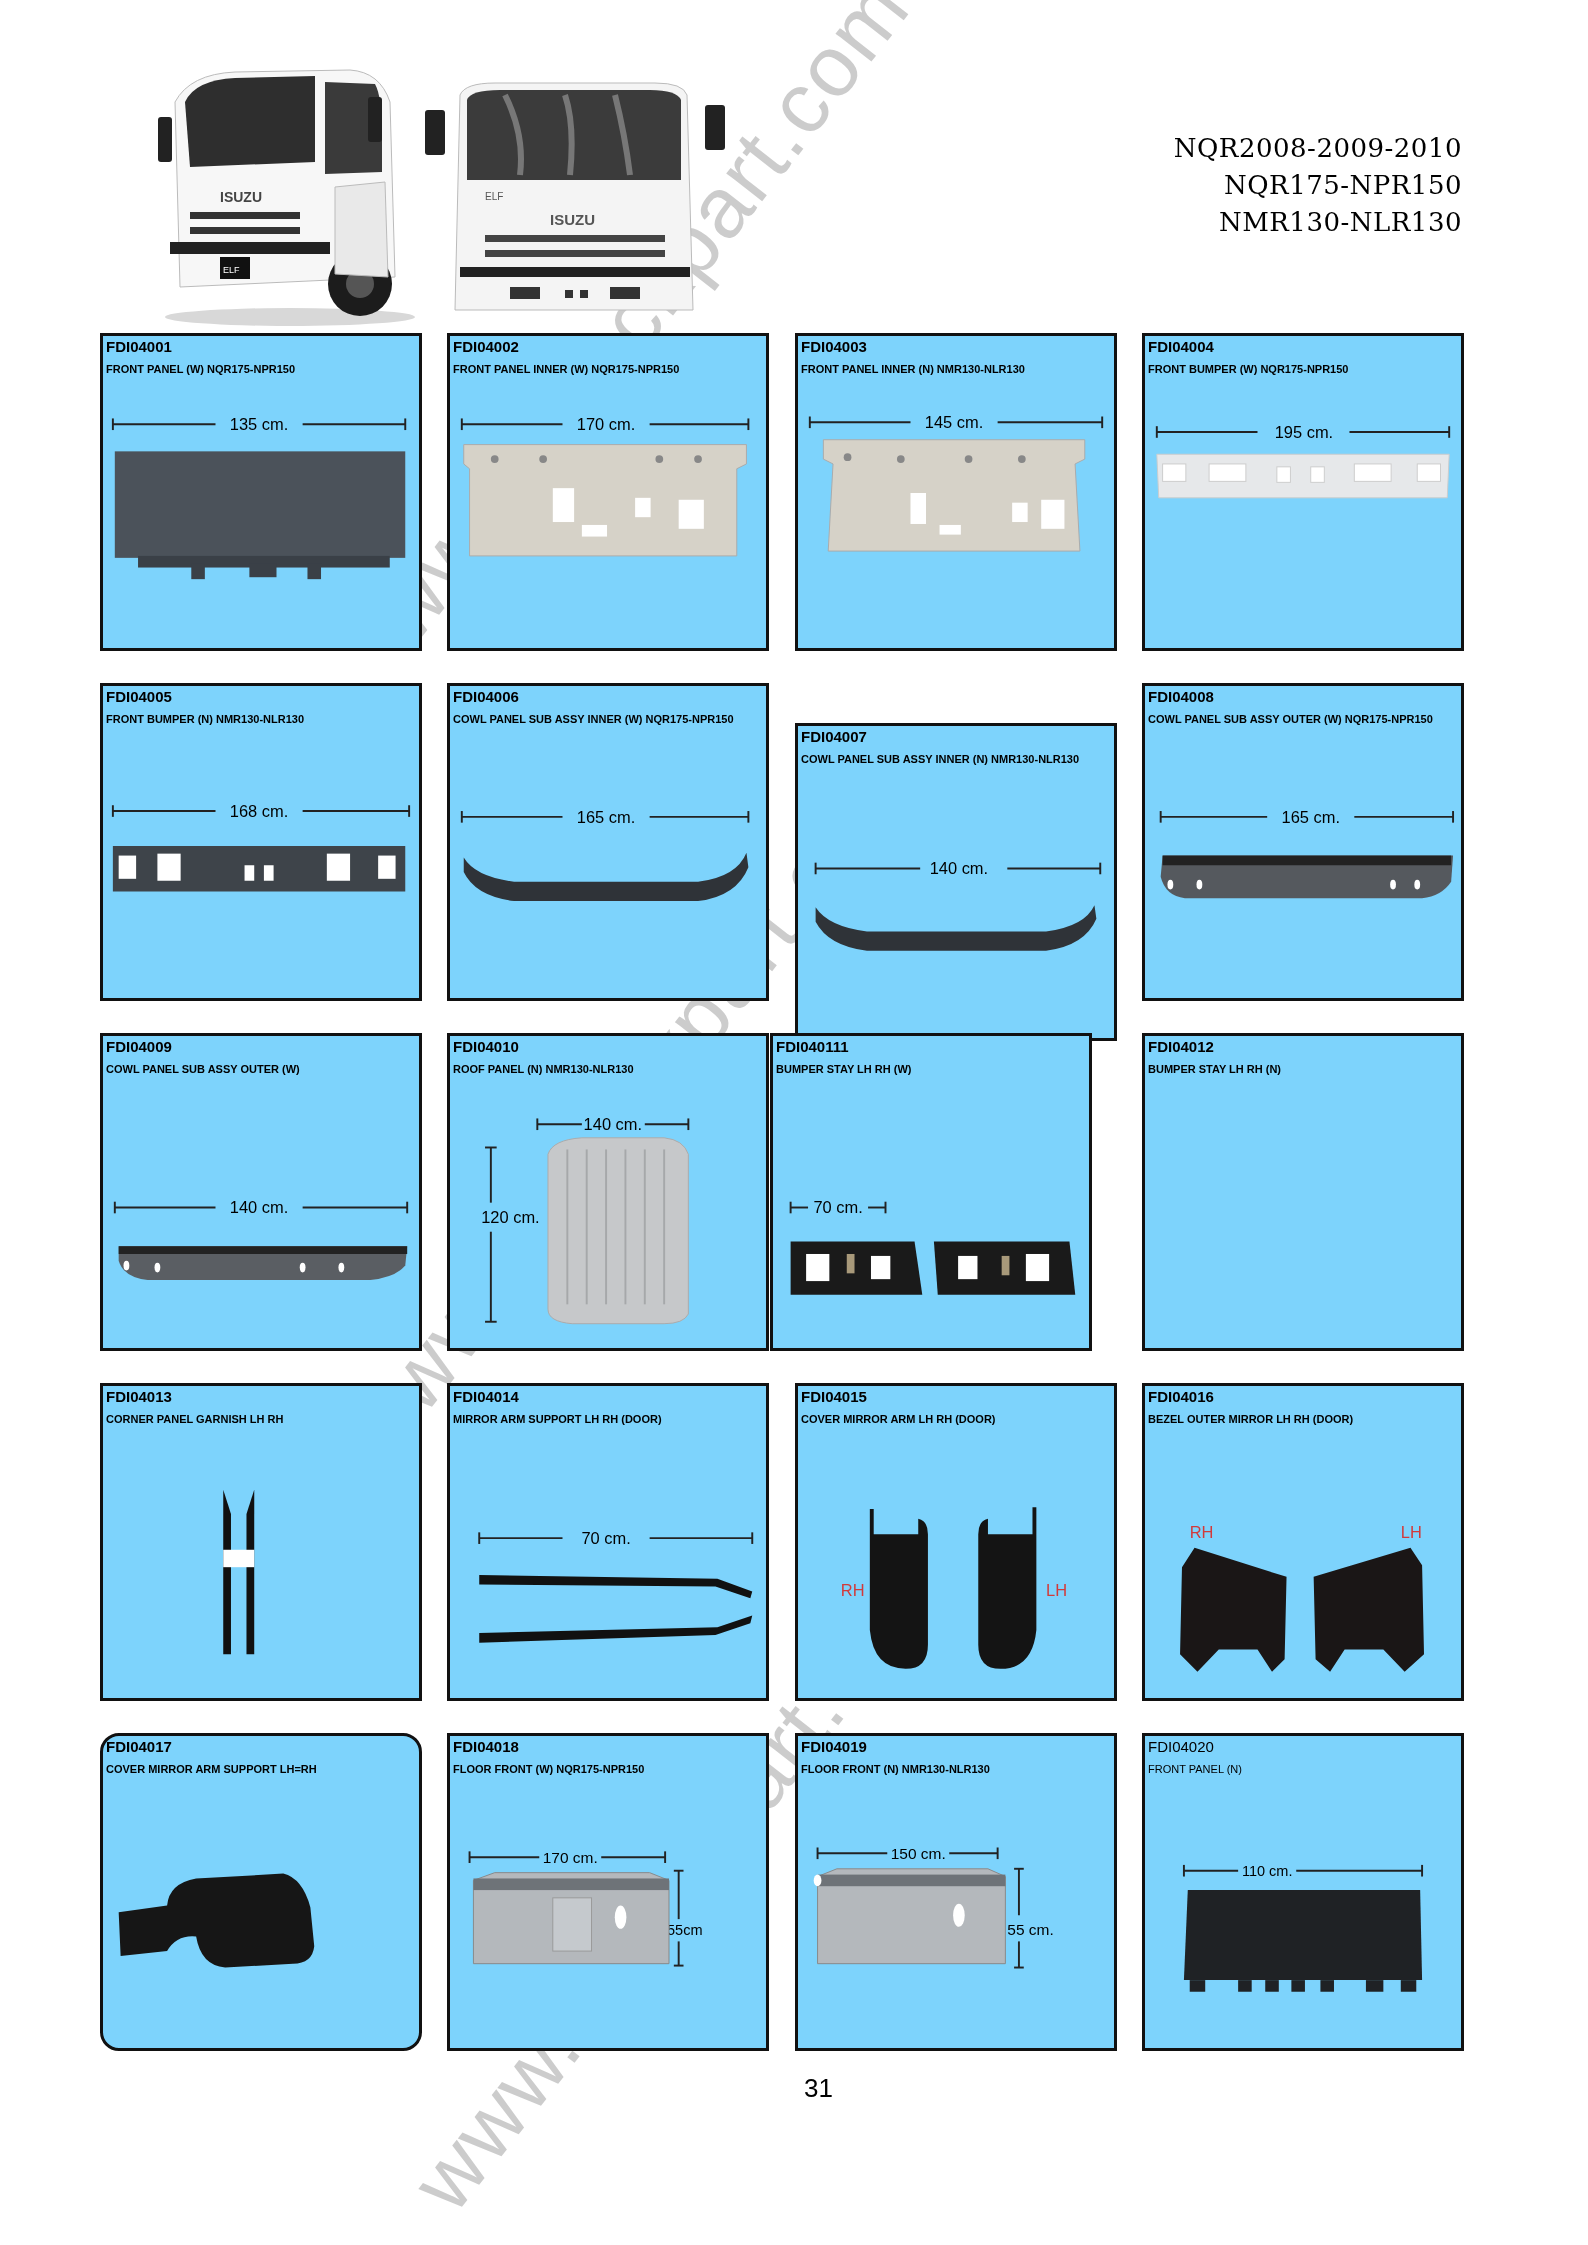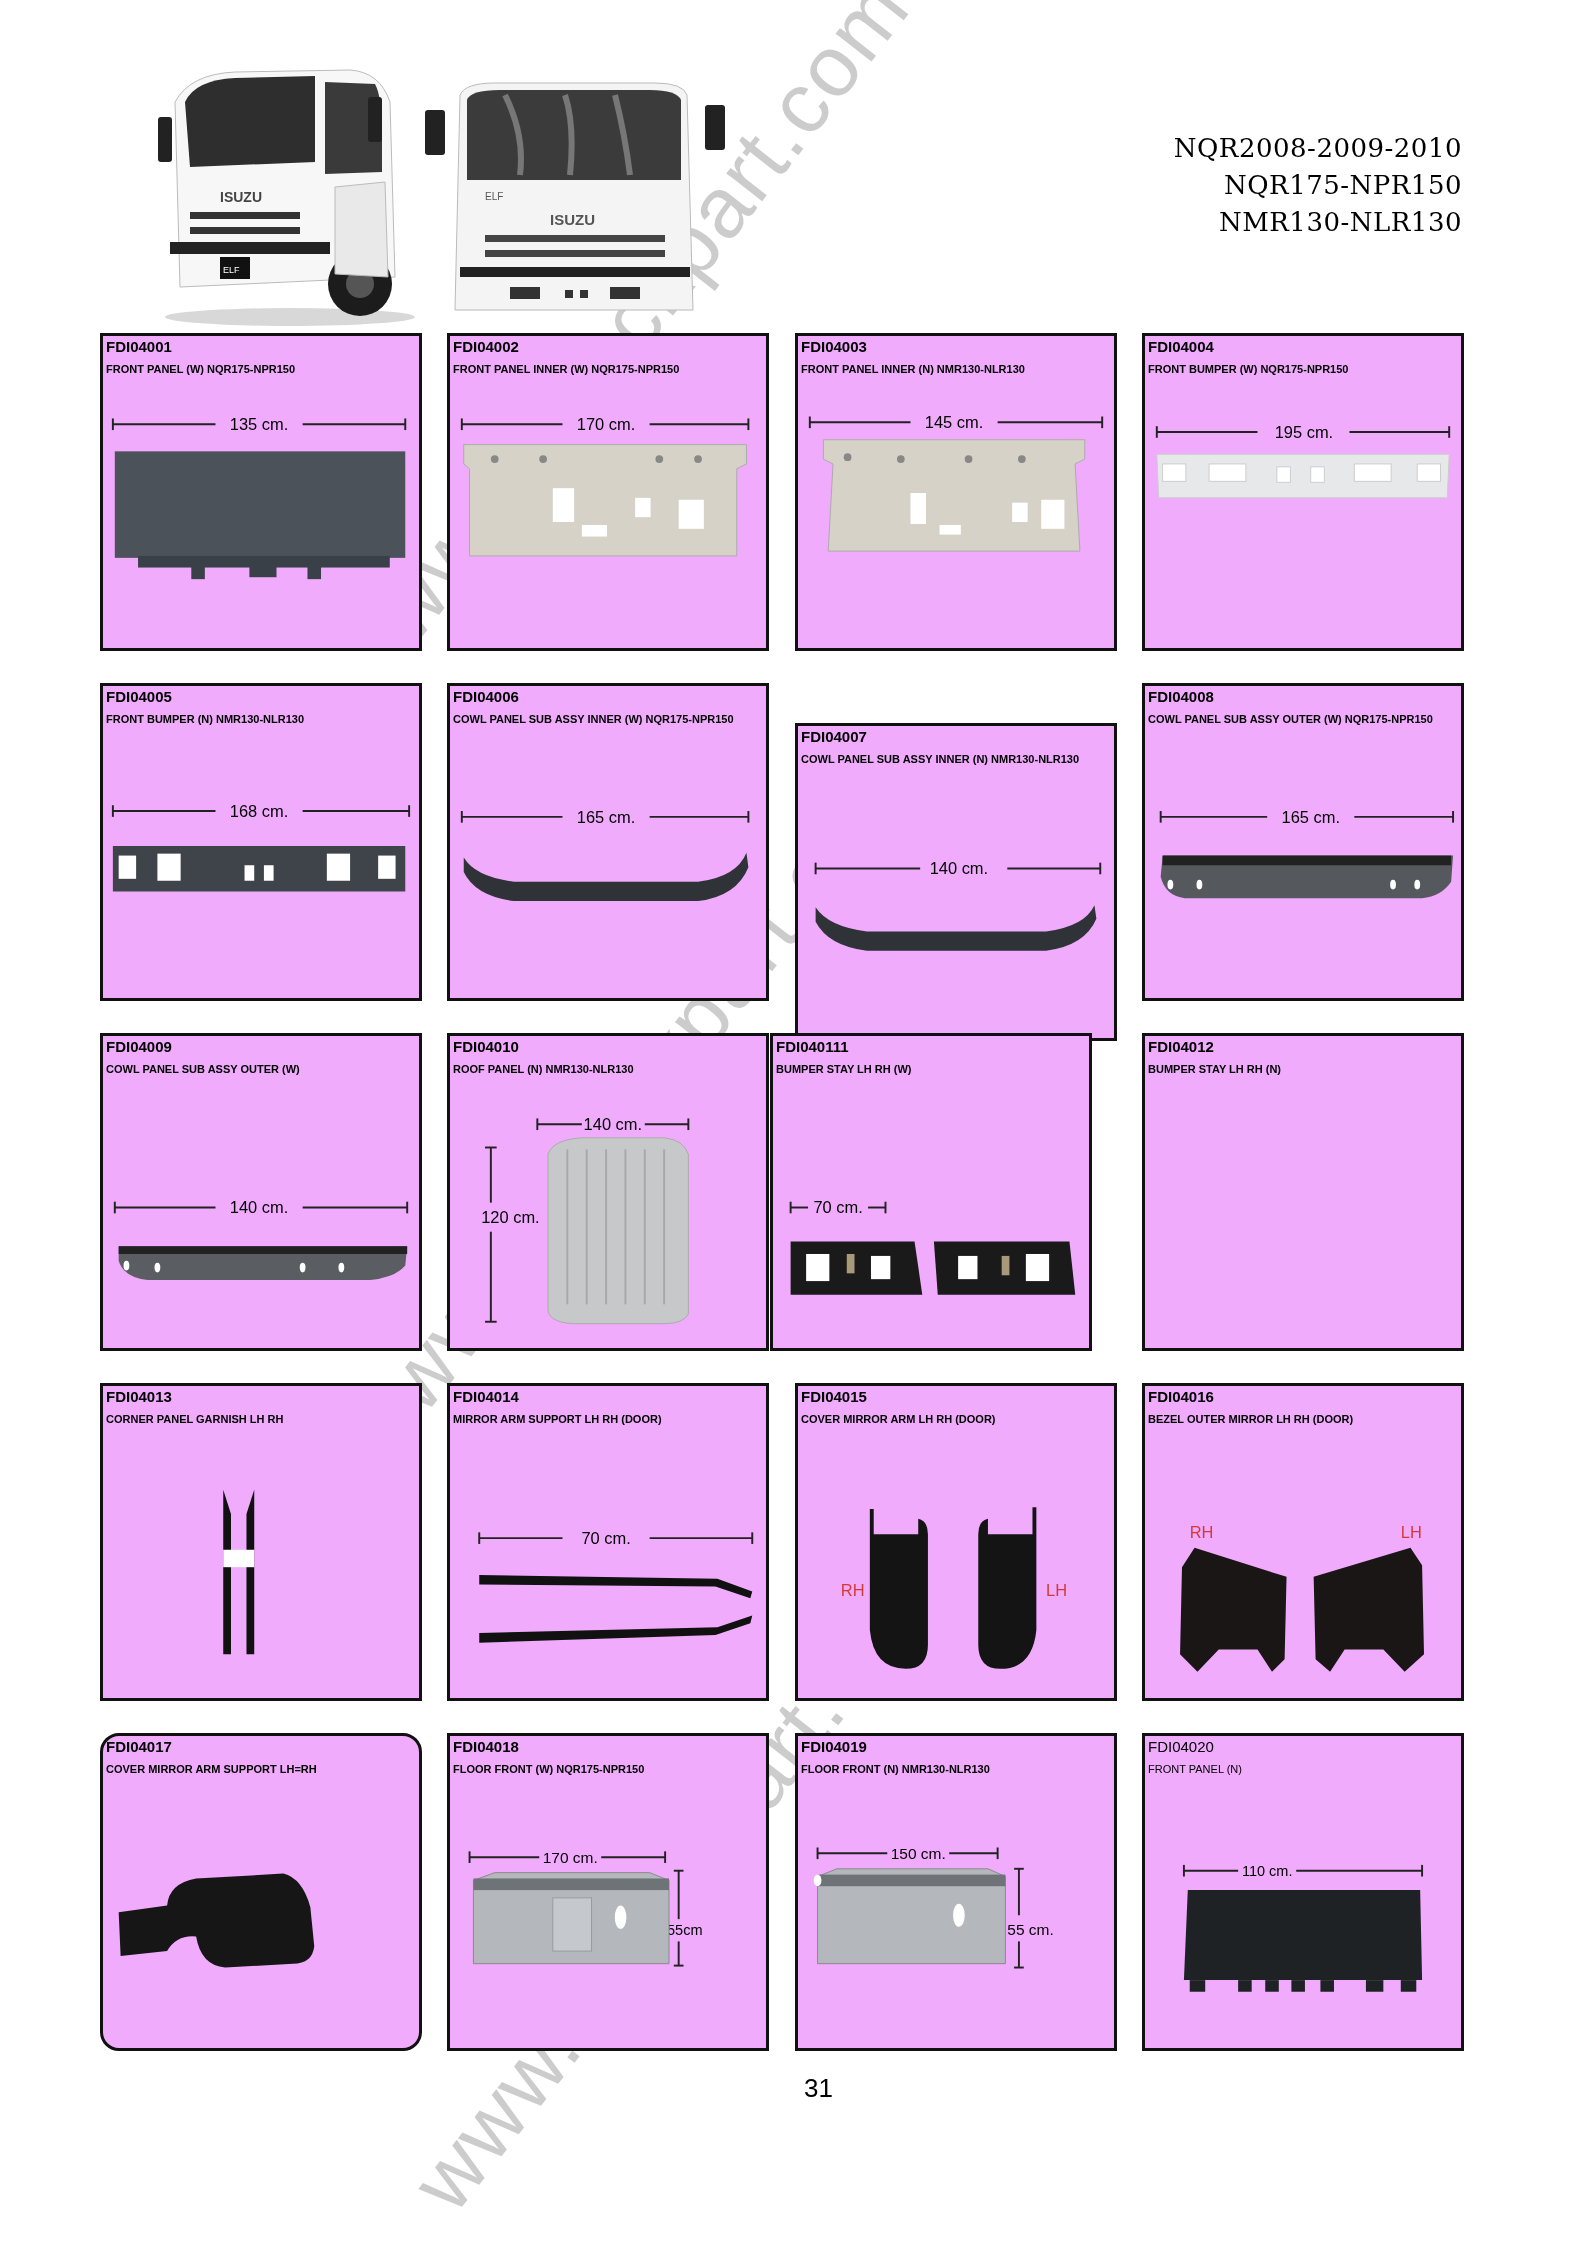--- a/index.html
+++ b/index.html
@@ -4,21 +4,21 @@
 <style>
   html, body { margin:0; padding:0; background:#fff; }
   body { width:1588px; height:2245px; position:relative; overflow:hidden; font-family:"Liberation Sans", sans-serif; color:#000; }
 
   .truck { position:absolute; }
   .truck svg { display:block; }
 
   .models { position:absolute; right:126px; top:130px; text-align:right; font-family:"DejaVu Serif", "Liberation Serif", serif; font-size:26px; line-height:37px; letter-spacing:0.5px; }
   .models div { white-space:nowrap; }
 
-  .card { position:absolute; width:322px; height:318px; border:3px solid #111; box-sizing:border-box; background:#f0abfc; }
+  .card { position:absolute; width:322px; height:318px; border:3px solid #111; box-sizing:border-box; background:#7dd3fc; }
   .card .code { position:absolute; left:3px; top:1px; font-size:15px; font-weight:bold; line-height:20px; }
   .card .title { position:absolute; left:3px; top:22px; width:315px; font-size:11px; font-weight:bold; line-height:22px; }
   .card.light .code, .card.light .title { font-weight:normal; }
   .card .pic { position:absolute; left:6px; right:6px; top:70px; bottom:8px; }
   .card .pic svg { width:100%; height:100%; display:block; }
 
   .dim { font-family:"Liberation Sans Narrow", "Liberation Sans", sans-serif; }
 
   .pageno { position:absolute; left:804px; top:2073px; font-size:26px; font-weight:normal; }
 

